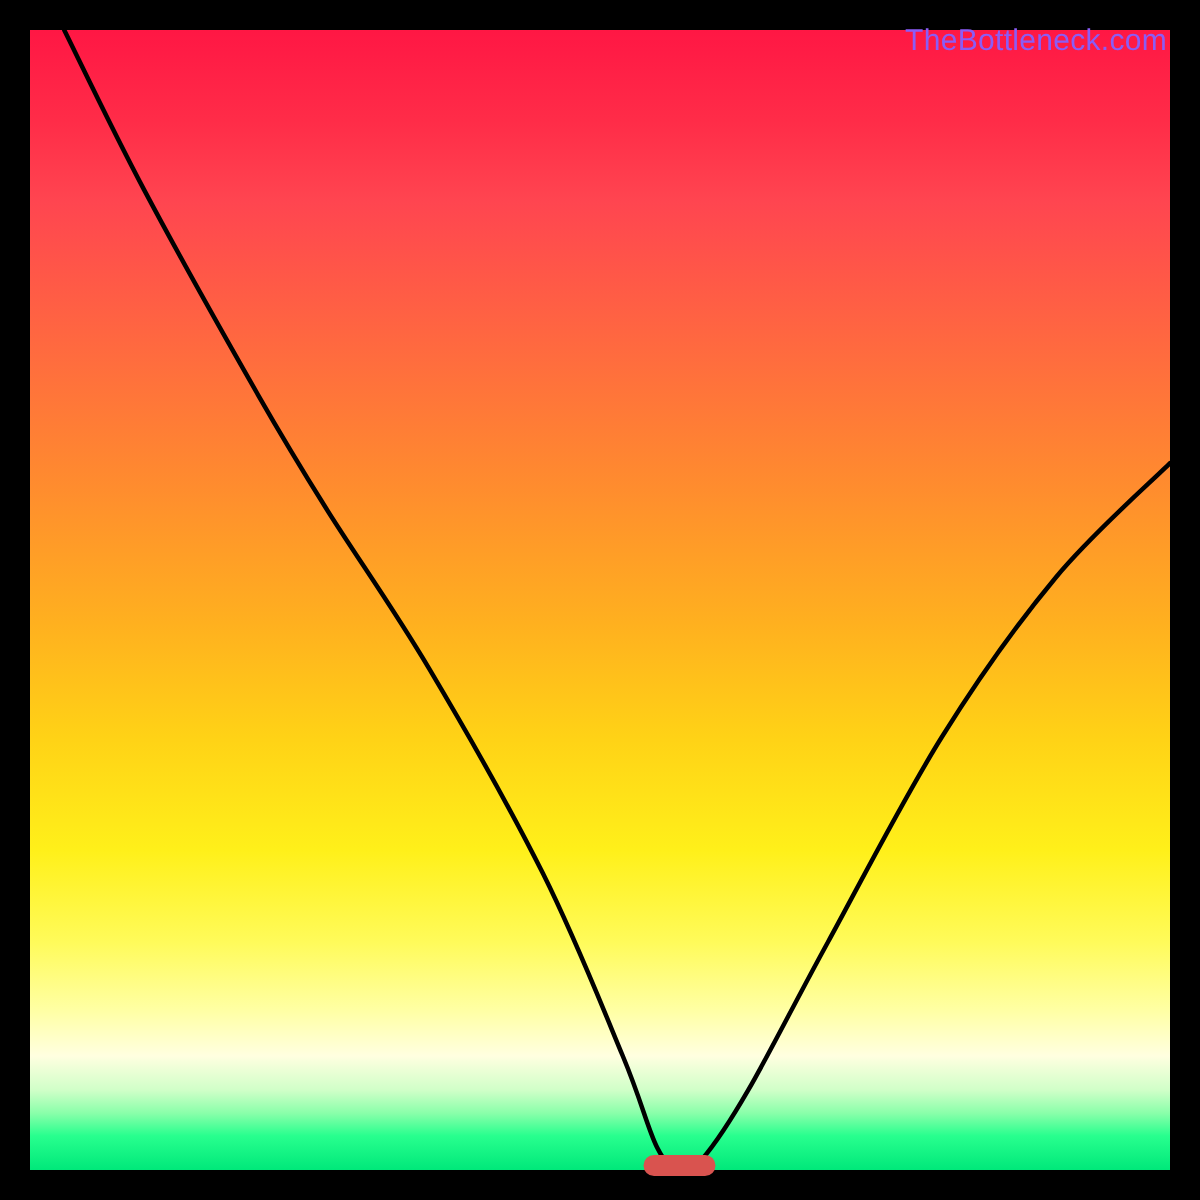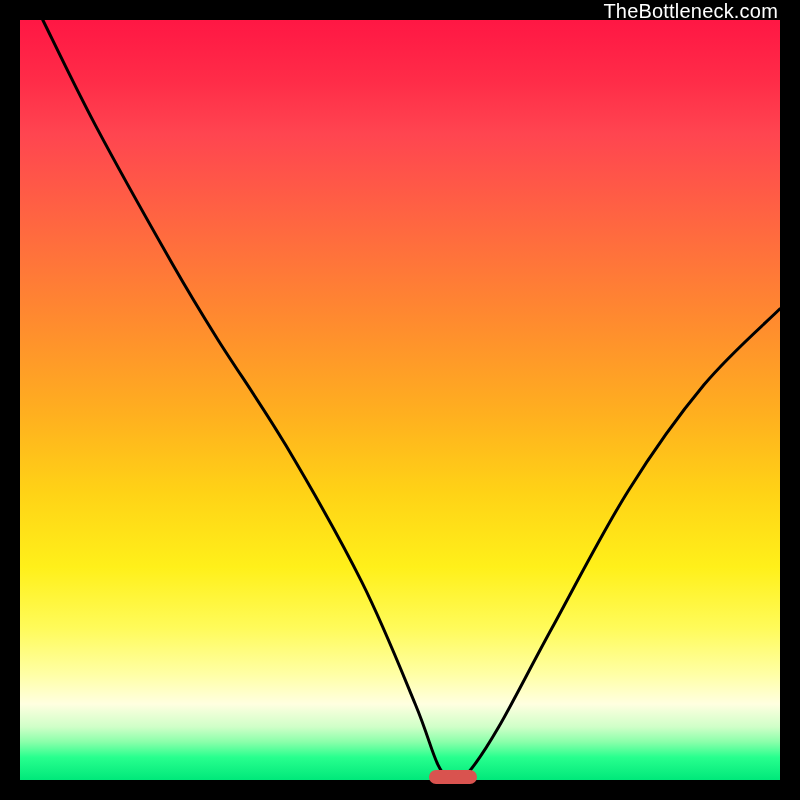--- a/index.html
+++ b/index.html
@@ -38,23 +38,23 @@
       #ffffa4 86%,
       #ffffe0 90%,
       #d0ffc8 93%,
       #8affaa 95%,
       #28ff8e 97%,
       #00e87a 100%
     );
   }
   .watermark {
     position: absolute;
-    top: 0px;
+    top: 16px;
     right: 22px;
-    color: #ffffff;
+    color: #8b5cf6;
     font-size: 20px;
     font-weight: 500;
     letter-spacing: 0.2px;
     user-select: none;
   }
   svg.curve {
     position: absolute;
     left: 0;
     top: 0;
     width: 760px;

